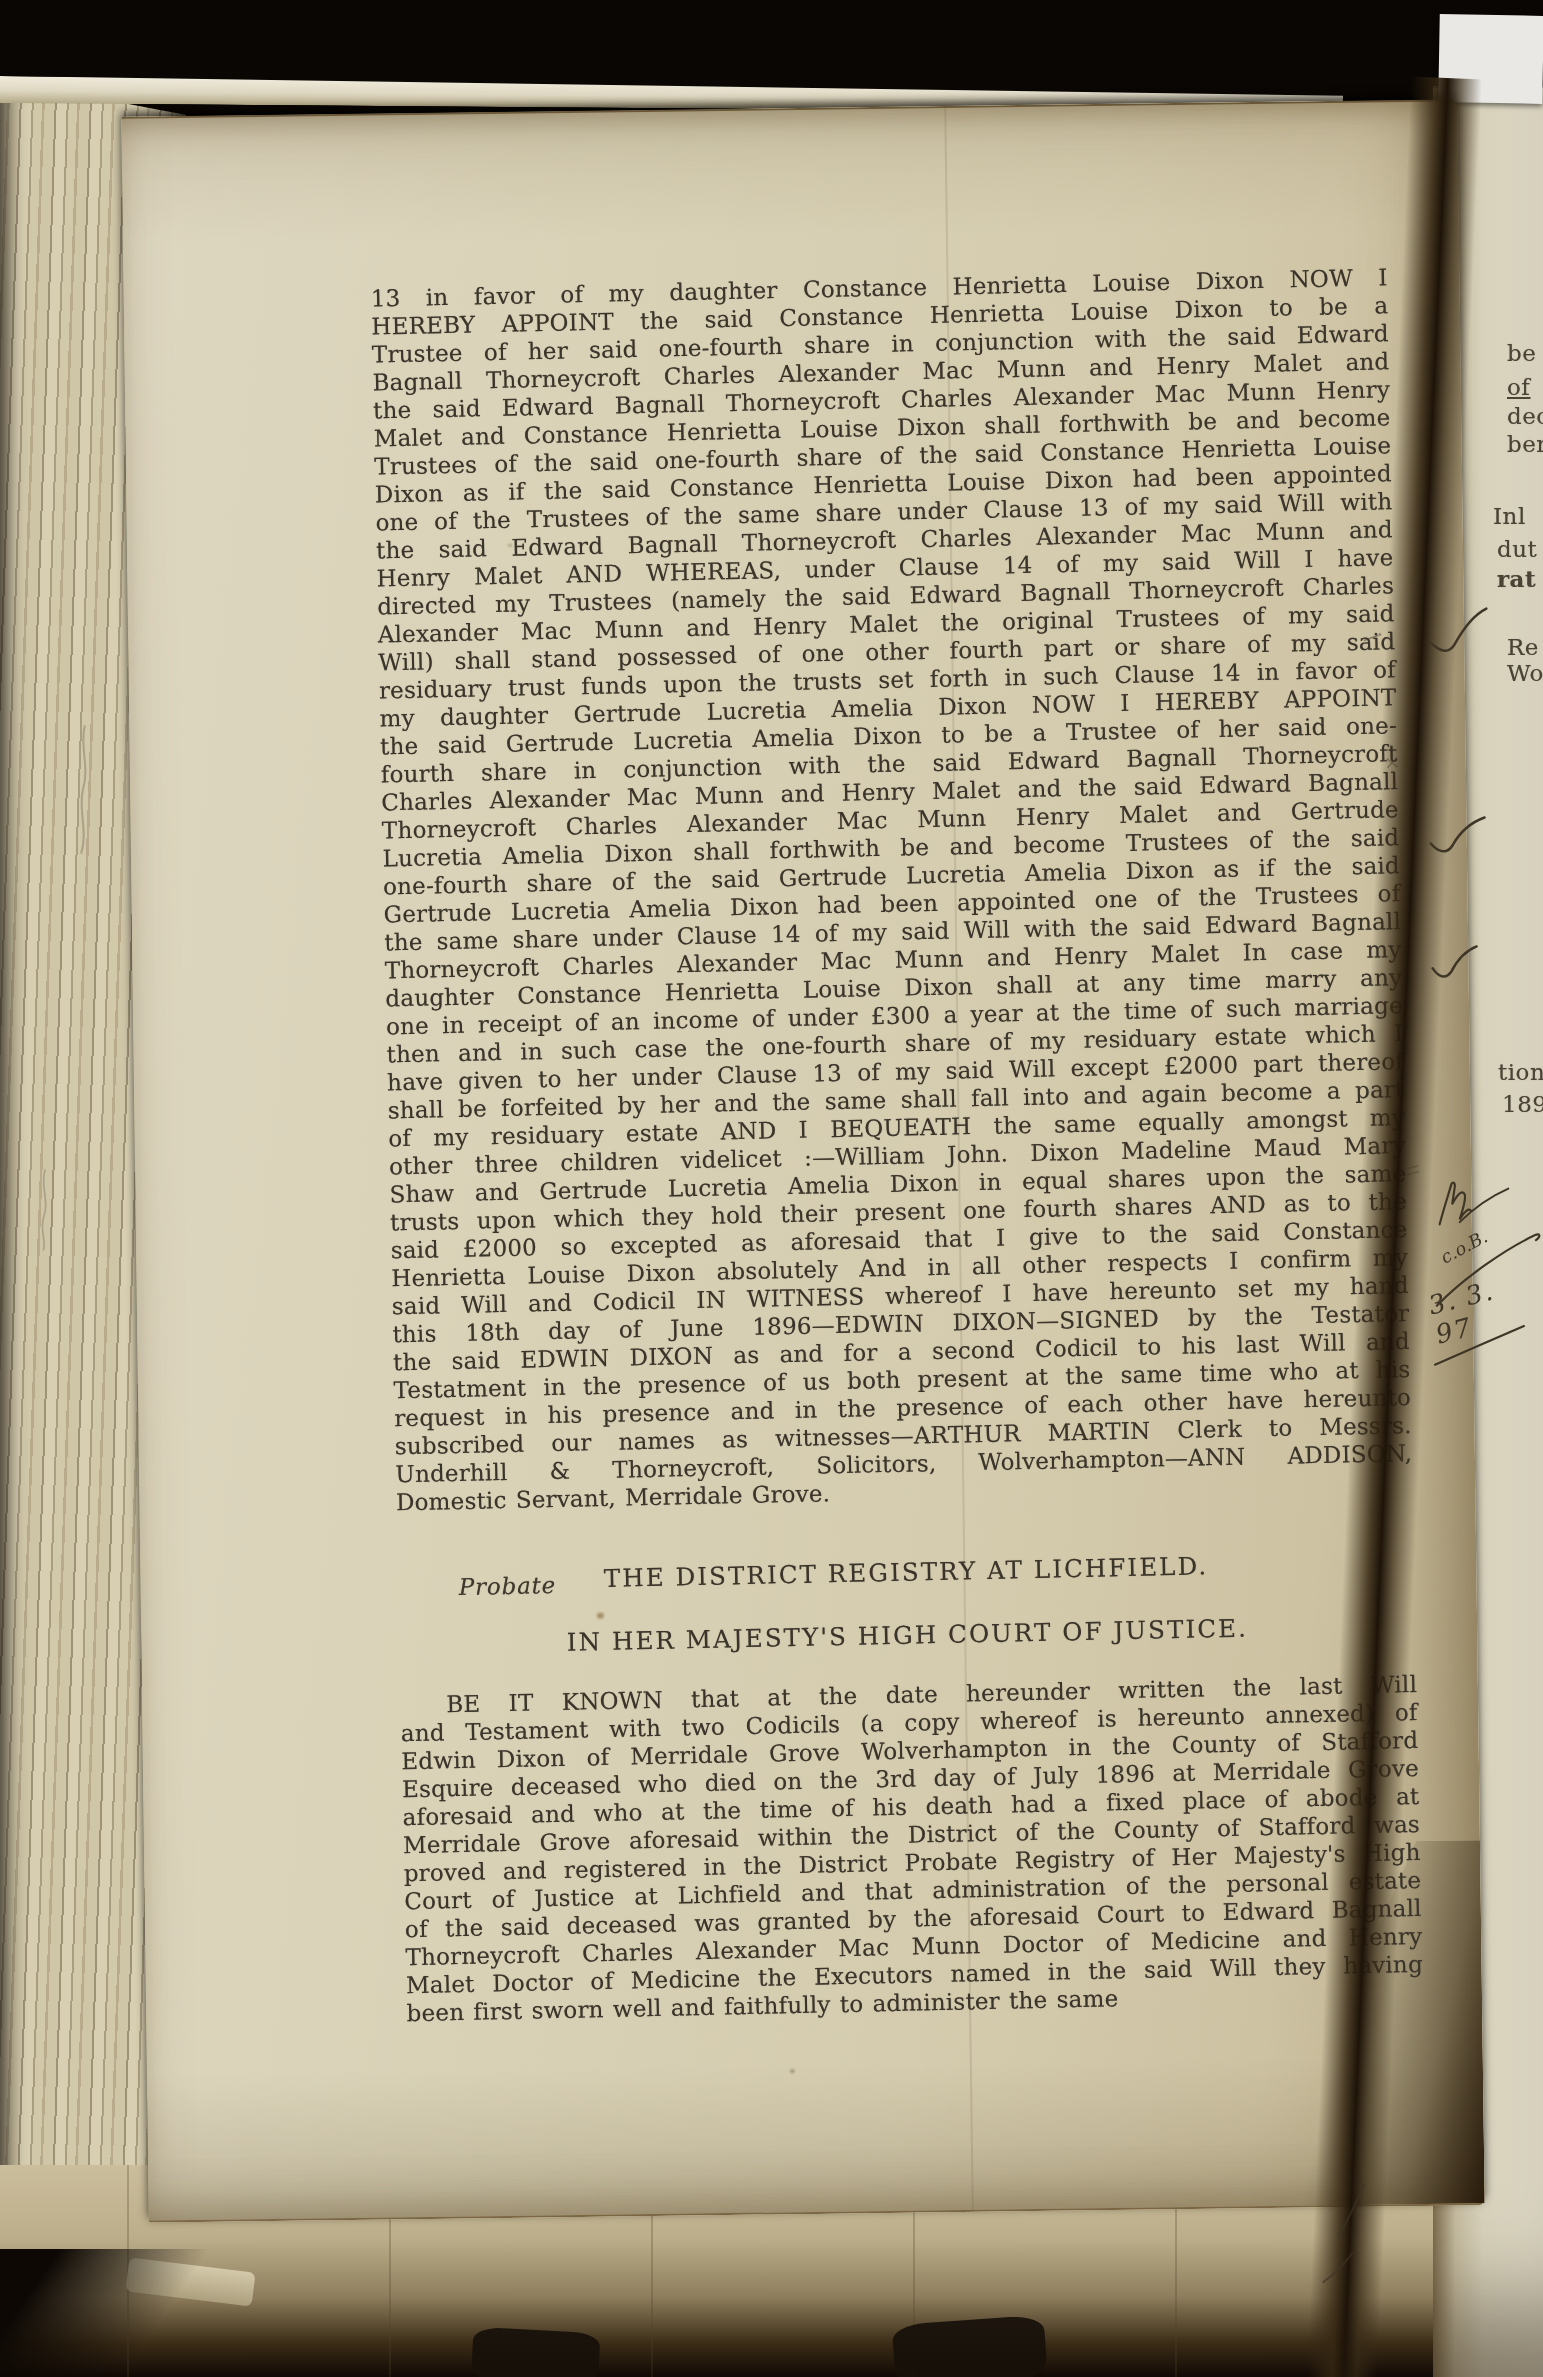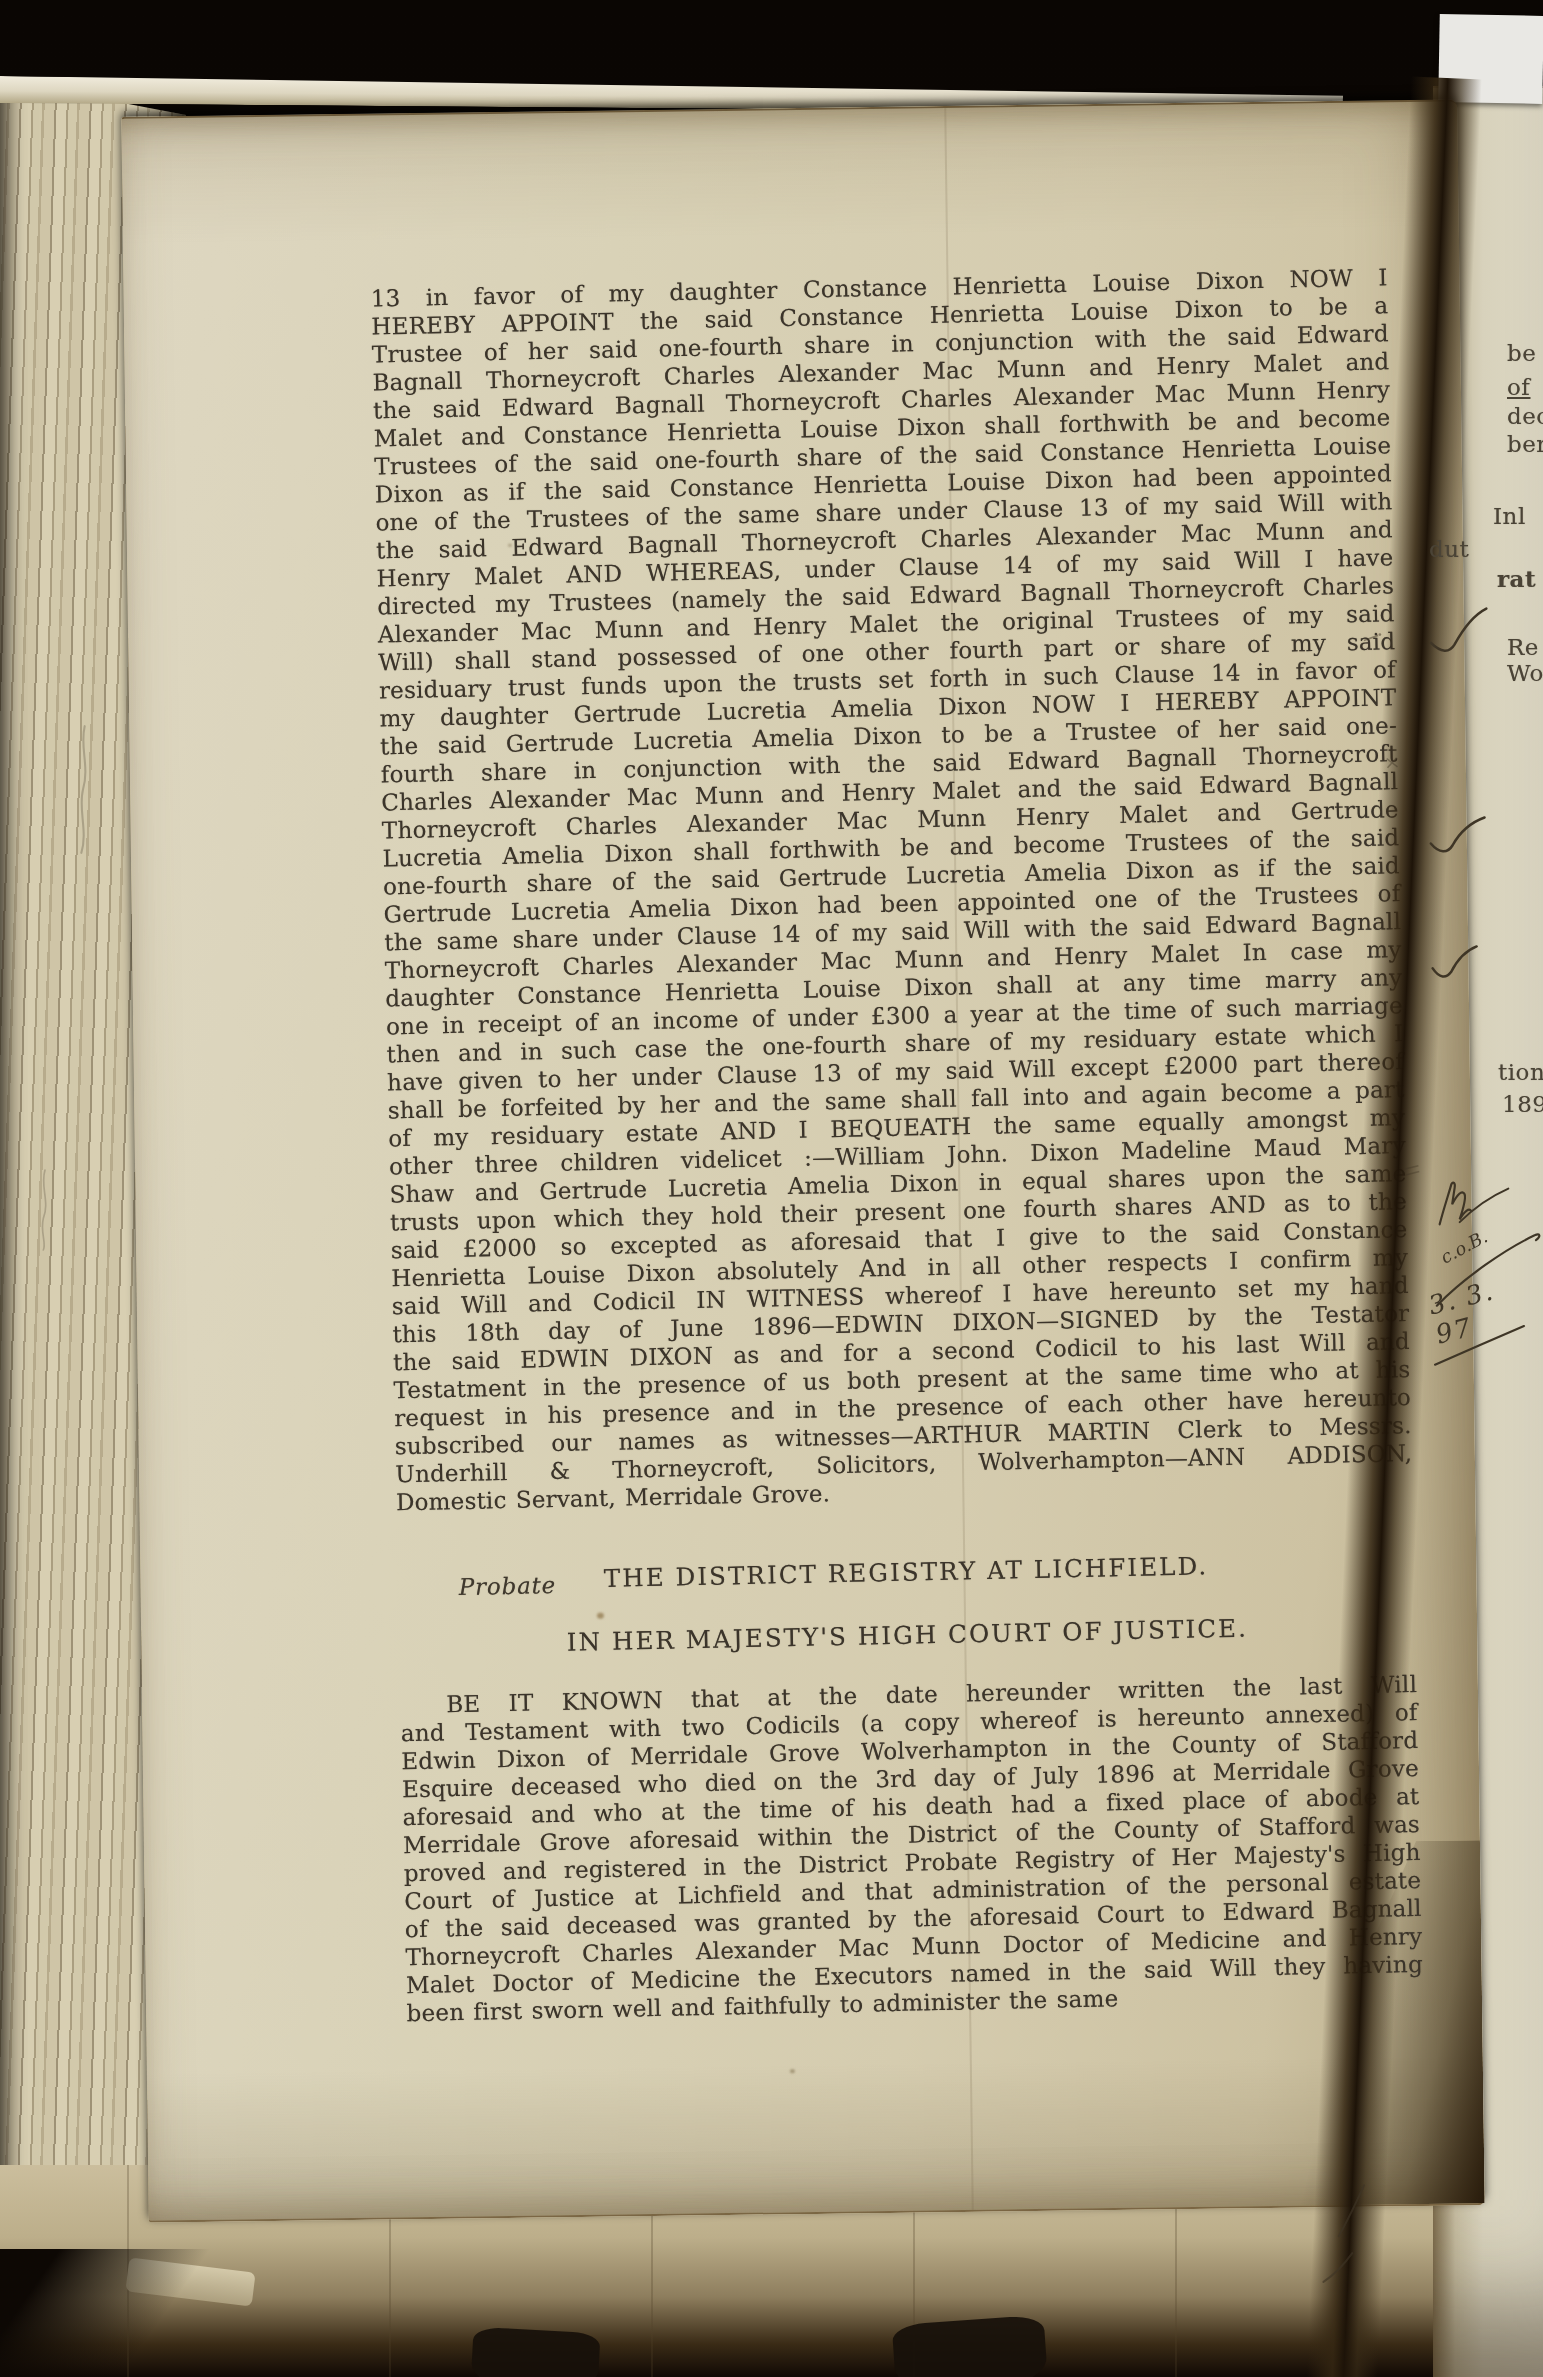--- a/index.html
+++ b/index.html
@@ -204,21 +204,21 @@
   </div>
 
   <div class="gutter"></div>
 
   <div class="fragments">
       <div class="fragment" style="left: 1507px; top: 300px;">be</div>
       <div class="fragment" style="left: 1507px; top: 334px; text-decoration: underline;">of</div>
       <div class="fragment" style="left: 1507px; top: 363px;">dec</div>
       <div class="fragment" style="left: 1507px; top: 391px;">ber</div>
       <div class="fragment" style="left: 1493px; top: 463px;">Inl</div>
-      <div class="fragment" style="left: 1429px; top: 496px;">dut</div>
+      <div class="fragment" style="left: 1497px; top: 496px;">dut</div>
       <div class="fragment" style="left: 1497px; top: 525px; font-weight: bold;">rat</div>
       <div class="fragment" style="left: 1507px; top: 594px;">Re</div>
       <div class="fragment" style="left: 1507px; top: 620px;">Wo</div>
       <div class="fragment" style="left: 1498px; top: 1019px;">tion</div>
       <div class="fragment" style="left: 1502px; top: 1051px;">189</div>
     </div>
 
   <span class="ink" style="left:1429px;top:606px;">
     <svg width="61" height="52" viewBox="0 0 72 62">
         <path d="M2,44 C14,56 24,56 30,46 C42,24 54,10 68,3" stroke="#3e3526" stroke-width="3" fill="none" stroke-linecap="round"></path>

